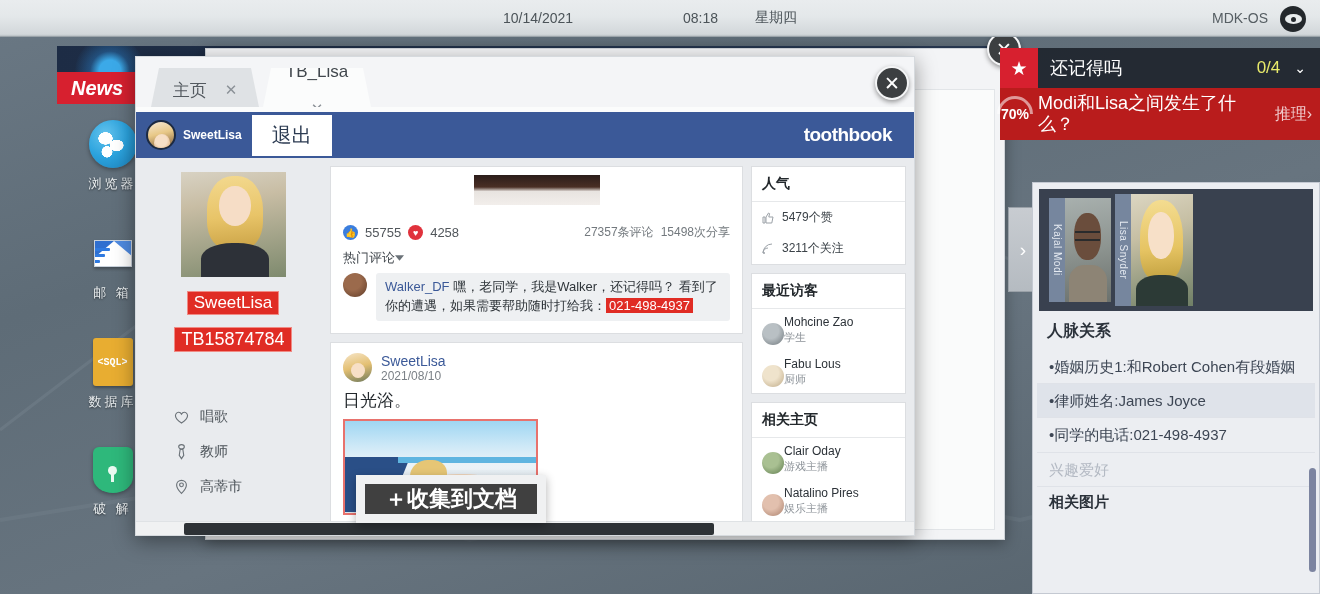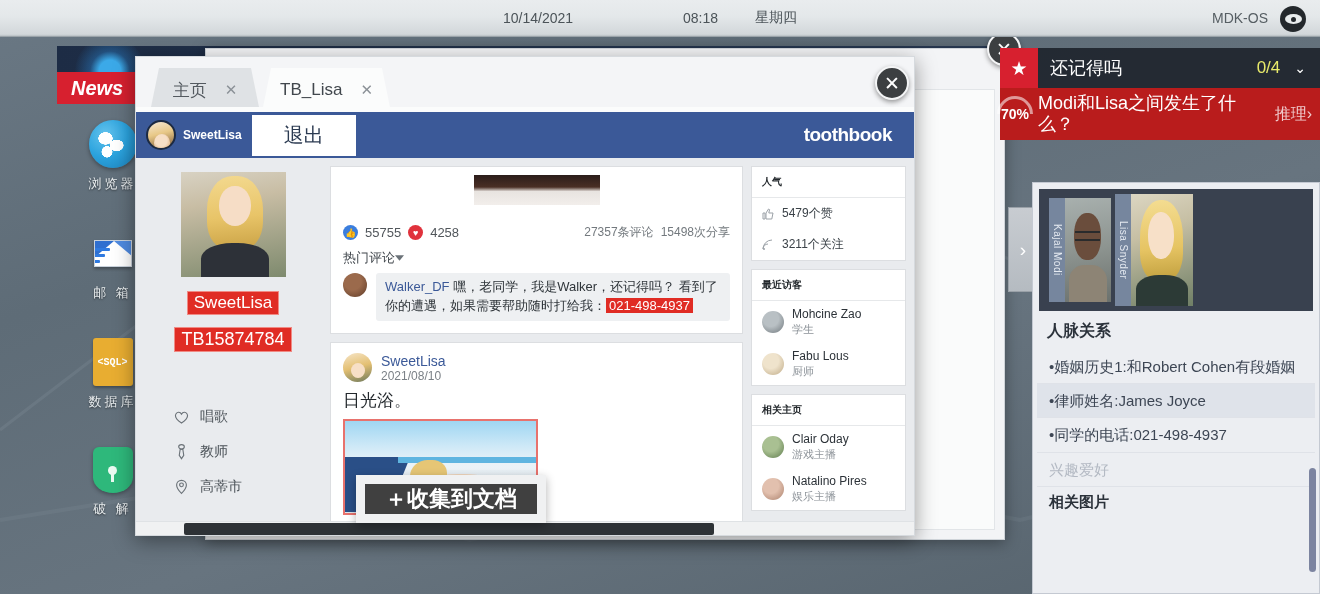--- a/index.html
+++ b/index.html
@@ -161,21 +161,21 @@
     position: relative; display: flex; align-items: flex-end; padding-left: 14px;
   }
   .tab {
     height: 44px; min-width: 110px; margin-right: 2px;
     display: flex; align-items: center; justify-content: center; gap: 18px;
     font-size: 17px; color: #41474d; cursor: pointer;
     clip-path: polygon(9px 0, calc(100% - 9px) 0, 100% 100%, 0 100%);
     padding: 0 18px;
   }
   .tab.inactive { background: #dfe2e5; color: #53595f; }
-  .tab.active { background: #fbfcfc; }
+  .tab.active { background: #fbfcfc; flex-direction: column; }
   .tab .x { color: #8b9197; font-size: 15px; }
   .tabstrip-base {
     position: absolute; left: 0; right: 0; bottom: 0; height: 5px; background: #fbfcfc;
   }
   .browser-body {
     position: absolute; left: 0; top: 56px; right: 0; bottom: 0;
     background: #fff; border: 1px solid #d6dade; border-top: none; overflow: hidden;
   }
   .browser-close { position: absolute; right: 6px; top: 10px; z-index: 30; }
 
@@ -191,21 +191,21 @@
     position: relative;
   }
   .tb-avatar::after {
     content: ""; position: absolute; left: 6px; top: 12px; width: 16px; height: 17px;
     border-radius: 50% 50% 45% 45%;
     background: radial-gradient(circle at 45% 38%, #f7dfc6 0 42%, #e3bb8f 70%, #caa270 100%);
   }
   .tb-user { color: #fff; font-size: 12px; font-weight: bold; margin: 0 10px 0 7px; }
   .tb-logout {
     background: #fff; color: #2c3b52; font-size: 20px;
-    padding: 7px 32px; cursor: pointer;
+    padding: 7px 20px; cursor: pointer;
   }
   .tb-brand {
     position: absolute; right: 22px; color: #fff;
     font-size: 19px; font-weight: bold; letter-spacing: -.5px;
   }
 
   
   .tb-page {
     position: absolute; left: 0; top: 46px; right: 0; bottom: 14px;
     background: #e9ebee; display: flex; padding: 8px; gap: 8px; overflow: hidden;
@@ -337,28 +337,28 @@
   }
   .collect-btn {
     background: #404040; color: #fff; font-size: 22px; font-weight: bold;
     padding: 0 20px; cursor: pointer; white-space: nowrap;
   }
 
   
   .col-side { width: 155px; flex: none; display: flex; flex-direction: column; gap: 8px; }
   .side-card { background: #fff; border: 1px solid #dcdee1; }
   .side-title {
-    font-size: 10px; font-weight: bold; color: #23282c;
+    font-size: 14px; font-weight: bold; color: #23282c;
     padding: 8px 10px; border-bottom: 1px solid #e6e8ea;
   }
   .side-row {
     display: flex; align-items: center; gap: 8px;
     padding: 7px 10px; font-size: 12px; color: #3b4248;
   }
-  .side-person { display: flex; gap: 8px; padding: 6px 10px; align-items: center; }
+  .side-person { display: flex; padding: 6px 10px; align-items: flex-end; }
   .sp-av { width: 22px; height: 22px; border-radius: 50%; flex: none; }
   .sp-name { font-size: 12px; color: #2c3238; line-height: 1.25; }
   .sp-role { font-size: 11px; color: #8d9399; }
 
   .browser-scroll {
     position: absolute; left: 0; bottom: 0; height: 14px; width: 100%;
     background: #f0f1f2; border-top: 1px solid #dfe2e5;
   }
   .browser-scroll .thumb {
     position: absolute; left: 48px; top: 1px; width: 530px; height: 12px;

